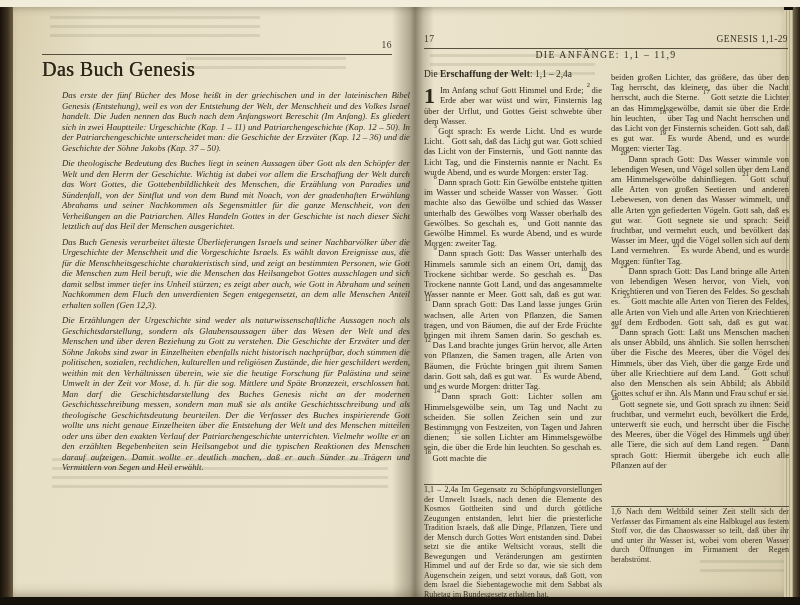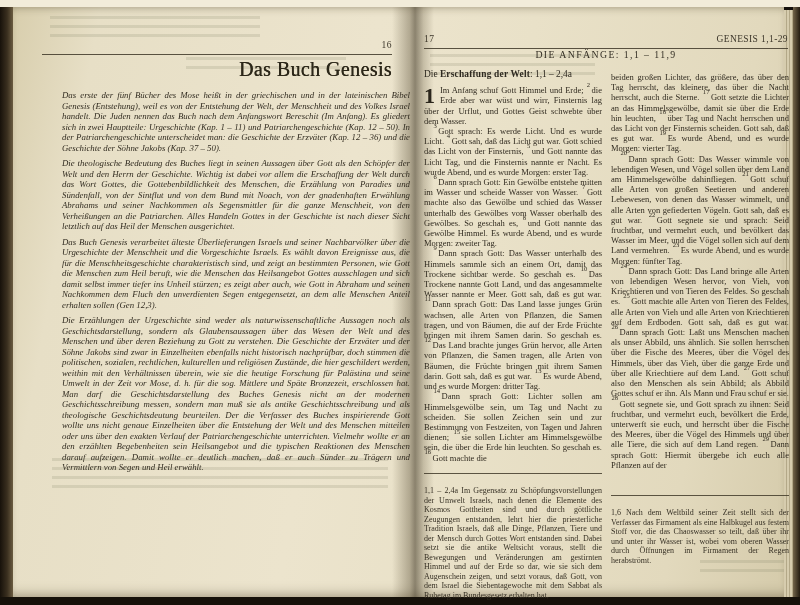--- a/index.html
+++ b/index.html
@@ -32,41 +32,41 @@
   
   .lp-hdr{position:absolute;left:42px;top:40px;width:350px;text-align:right;
     font-size:9.5px;letter-spacing:.5px;color:#3c362a;
     border-bottom:1.6px solid rgba(62,55,40,.85);padding-bottom:4px;}
   .rp-hdr{position:absolute;left:424px;top:34px;width:364px;display:flex;
     justify-content:space-between;font-size:9.5px;letter-spacing:.4px;color:#3c362a;
     border-bottom:1.6px solid rgba(62,55,40,.85);padding-bottom:4px;}
   .anfaenge{position:absolute;left:424px;top:49px;width:364px;text-align:center;
     font-size:9.8px;letter-spacing:1.4px;color:#342f25;}
   
-  .lp-title{position:absolute;left:42px;top:58px;width:350px;text-align:right;
+  .lp-title{position:absolute;left:42px;top:58px;width:350px;text-align:left;
     font-size:20px;letter-spacing:.4px;color:#2c2719;font-weight:normal;
     text-shadow:.3px 0 0 #2c2719;}
   .intro{position:absolute;left:46px;top:90px;width:348px;
     font-style:italic;font-size:8.8px;line-height:10.5px;color:#322c21;margin-left:16px;}
   .ipara{margin:0 0 5px 0;text-align:justify;hyphens:auto;}
   
   .col{position:absolute;width:178px;font-size:8.5px;line-height:10.2px;color:#312b20;}
   #col1{left:424px;top:69px;}
   #col2{left:611px;top:72px;}
   .pericope{font-size:9.4px;margin:0 0 6px 0;color:#2e2920;}
   .pericope b{letter-spacing:.2px;}
   .vpara{margin:0;text-align:justify;text-indent:9px;hyphens:auto;}
   .vpara.cont{text-indent:0;}
   .dropcap{float:left;font-size:22px;line-height:19px;font-weight:bold;
     margin:1px 5px 0 0;color:#2b261c;}
   sup.vnum{font-size:6.6px;line-height:0;position:relative;top:-2.5px;margin:0 1.5px 0 .5px;color:#2f2a20;}
   .vtext{}
   #col1Text{min-height:384px;}
   #col2Text{min-height:419px;}
-  .fnblock{margin-top:4px;border-top:1.4px solid rgba(66,59,42,.85);padding-top:12px;}
+  .fnblock{margin-top:15px;border-top:1.4px solid rgba(66,59,42,.85);padding-top:0;}
   .fnote{margin:0;text-align:justify;font-size:8px;line-height:9.5px;color:#37311f;color:#373125;hyphens:auto;}
   .fref{white-space:nowrap;}
 </style>
 </head>
 <body>
 
 <div class="scan">
   <div class="edge-top"></div>
   <div class="paper"></div>
   <div class="page-stack-right"></div>

